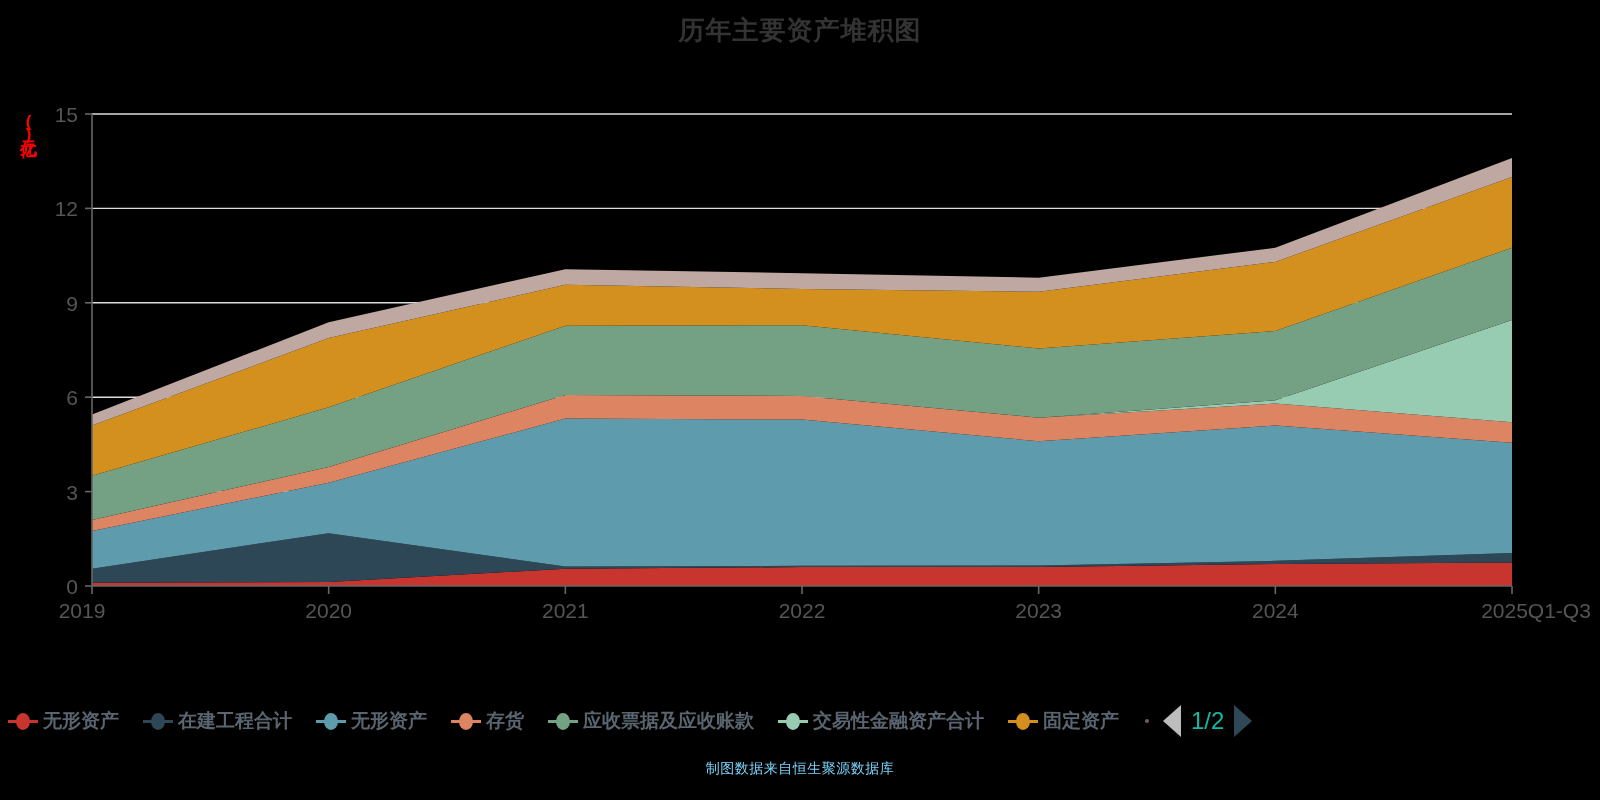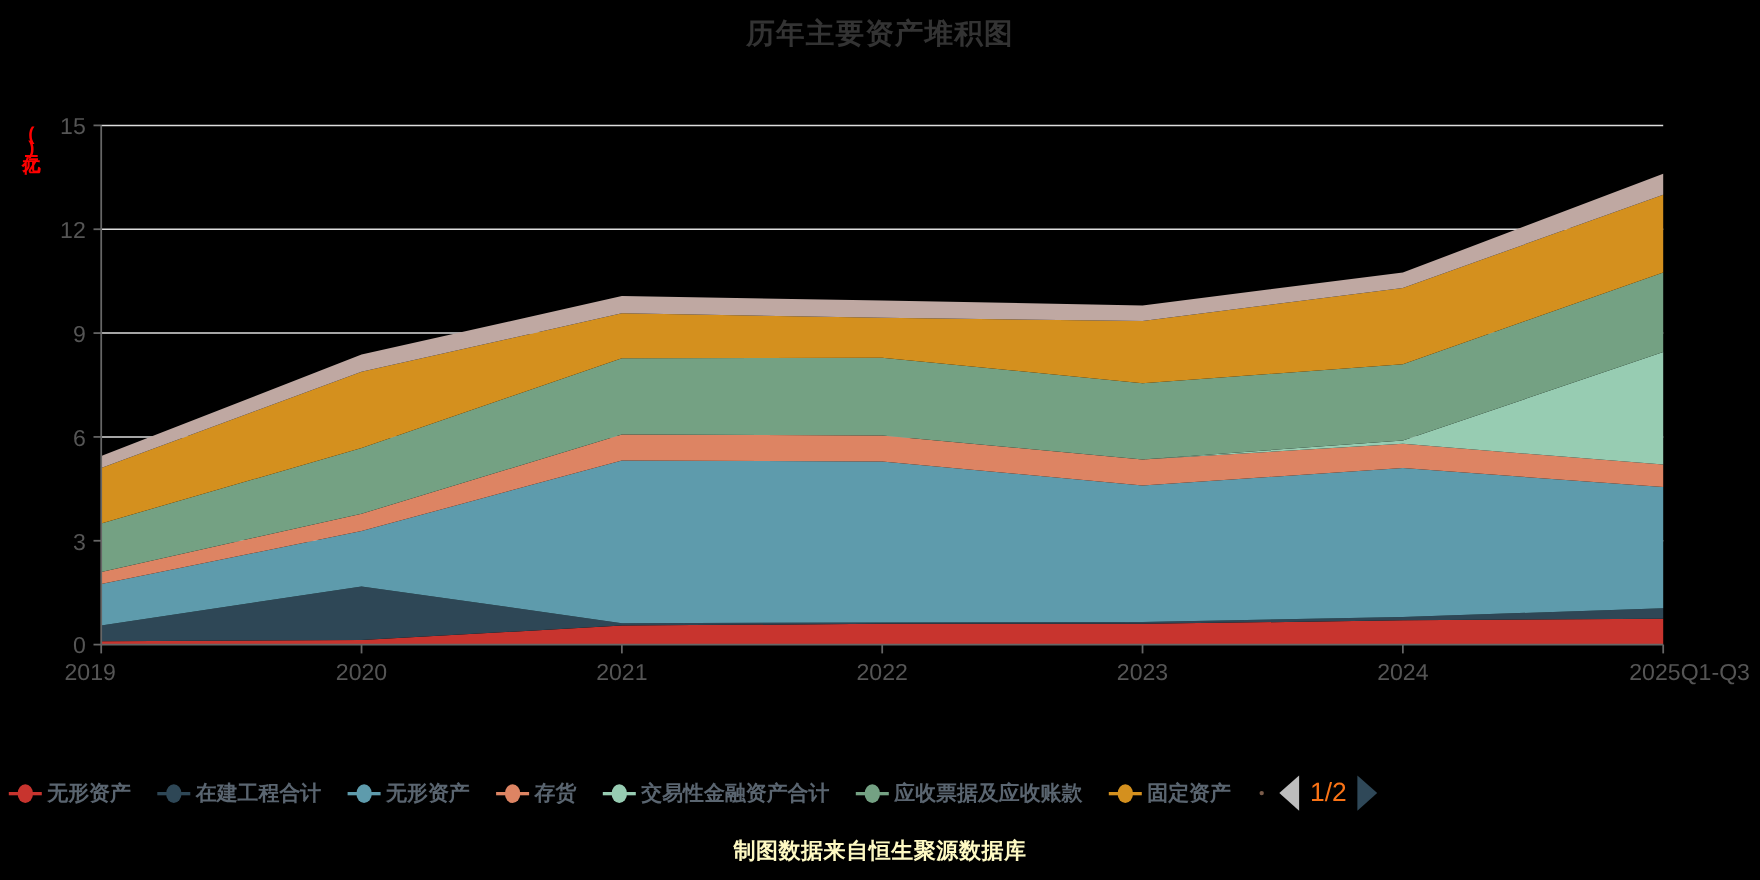--- a/index.html
+++ b/index.html
@@ -75,29 +75,29 @@
   .pager-arrow { width: 0; height: 0; cursor: pointer; }
   .pager-arrow.left {
     border-top: 16px solid transparent; border-bottom: 16px solid transparent;
     border-right: 18px solid #bdbdbd;
   }
   .pager-arrow.right {
     border-top: 16px solid transparent; border-bottom: 16px solid transparent;
     border-left: 18px solid #2f4858;
   }
   .pager-count {
-    font-size: 24px; color: #f97316; margin: 16px 10px;
+    font-size: 24px; color: #14b8a6; margin: 16px 10px;
     font-family: "Liberation Sans", sans-serif;
   }
 
   
   .footer {
     position: absolute; left: 0; top: 760px; width: 1600px;
     text-align: center;
-    font-size: 20px; font-weight: bold; color: #fef9c3;
+    font-size: 14px; font-weight: normal; color: #7dd3fc;
     letter-spacing: 0.5px;
   }
 </style>
 </head>
 <body>
 
 <div id="root">
 
   <div class="chart-title">历年主要资产堆积图</div>
 
@@ -183,31 +183,31 @@
       </div>
       <div class="legend-item">
         <span class="legend-mark">
           <span class="bar" style="background: rgb(221, 132, 99);"></span>
           <span class="dot" style="background: rgb(221, 132, 99);"></span>
         </span>
         <span class="legend-label">存货</span>
       </div>
       <div class="legend-item">
         <span class="legend-mark">
+          <span class="bar" style="background: rgb(116, 161, 131);"></span>
+          <span class="dot" style="background: rgb(116, 161, 131);"></span>
+        </span>
+        <span class="legend-label">应收票据及应收账款</span>
+      </div>
+      <div class="legend-item">
+        <span class="legend-mark">
           <span class="bar" style="background: rgb(151, 204, 178);"></span>
           <span class="dot" style="background: rgb(151, 204, 178);"></span>
         </span>
         <span class="legend-label">交易性金融资产合计</span>
-      </div>
-      <div class="legend-item">
-        <span class="legend-mark">
-          <span class="bar" style="background: rgb(116, 161, 131);"></span>
-          <span class="dot" style="background: rgb(116, 161, 131);"></span>
-        </span>
-        <span class="legend-label">应收票据及应收账款</span>
       </div>
       <div class="legend-item">
         <span class="legend-mark">
           <span class="bar" style="background: rgb(212, 144, 30);"></span>
           <span class="dot" style="background: rgb(212, 144, 30);"></span>
         </span>
         <span class="legend-label">固定资产</span>
       </div>
       <span class="legend-dot-sep"></span>
       <div class="pager">

